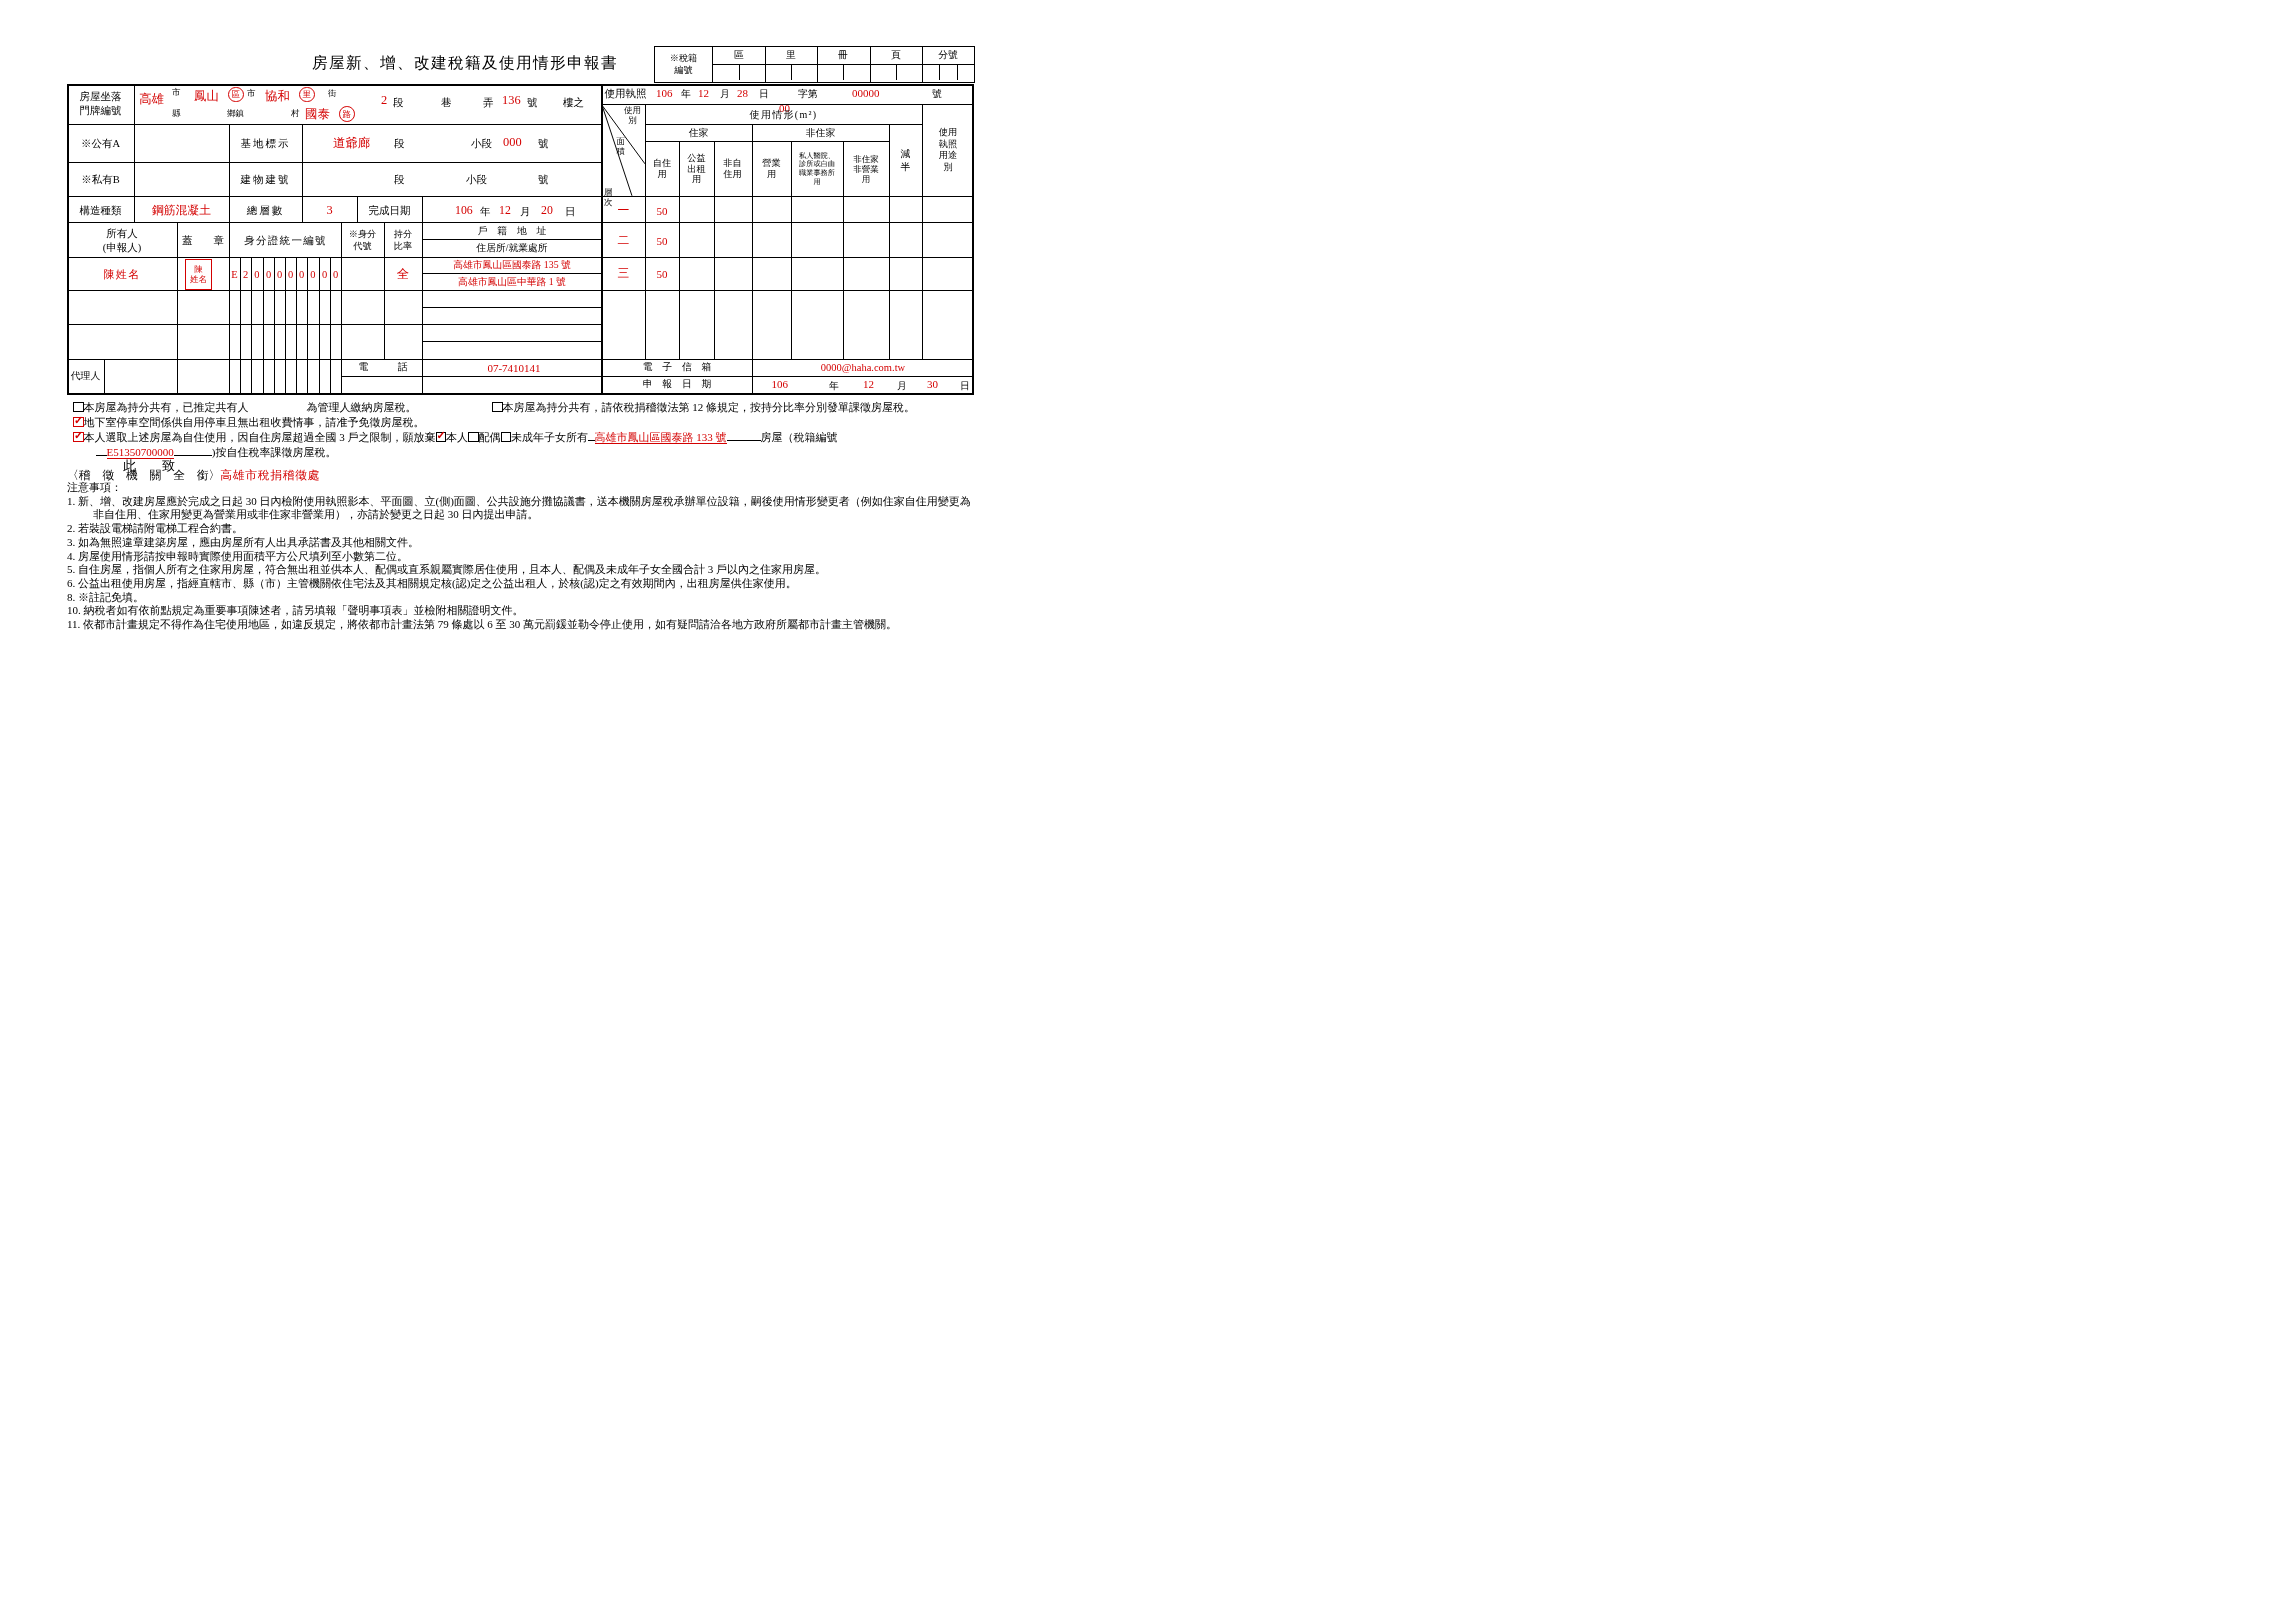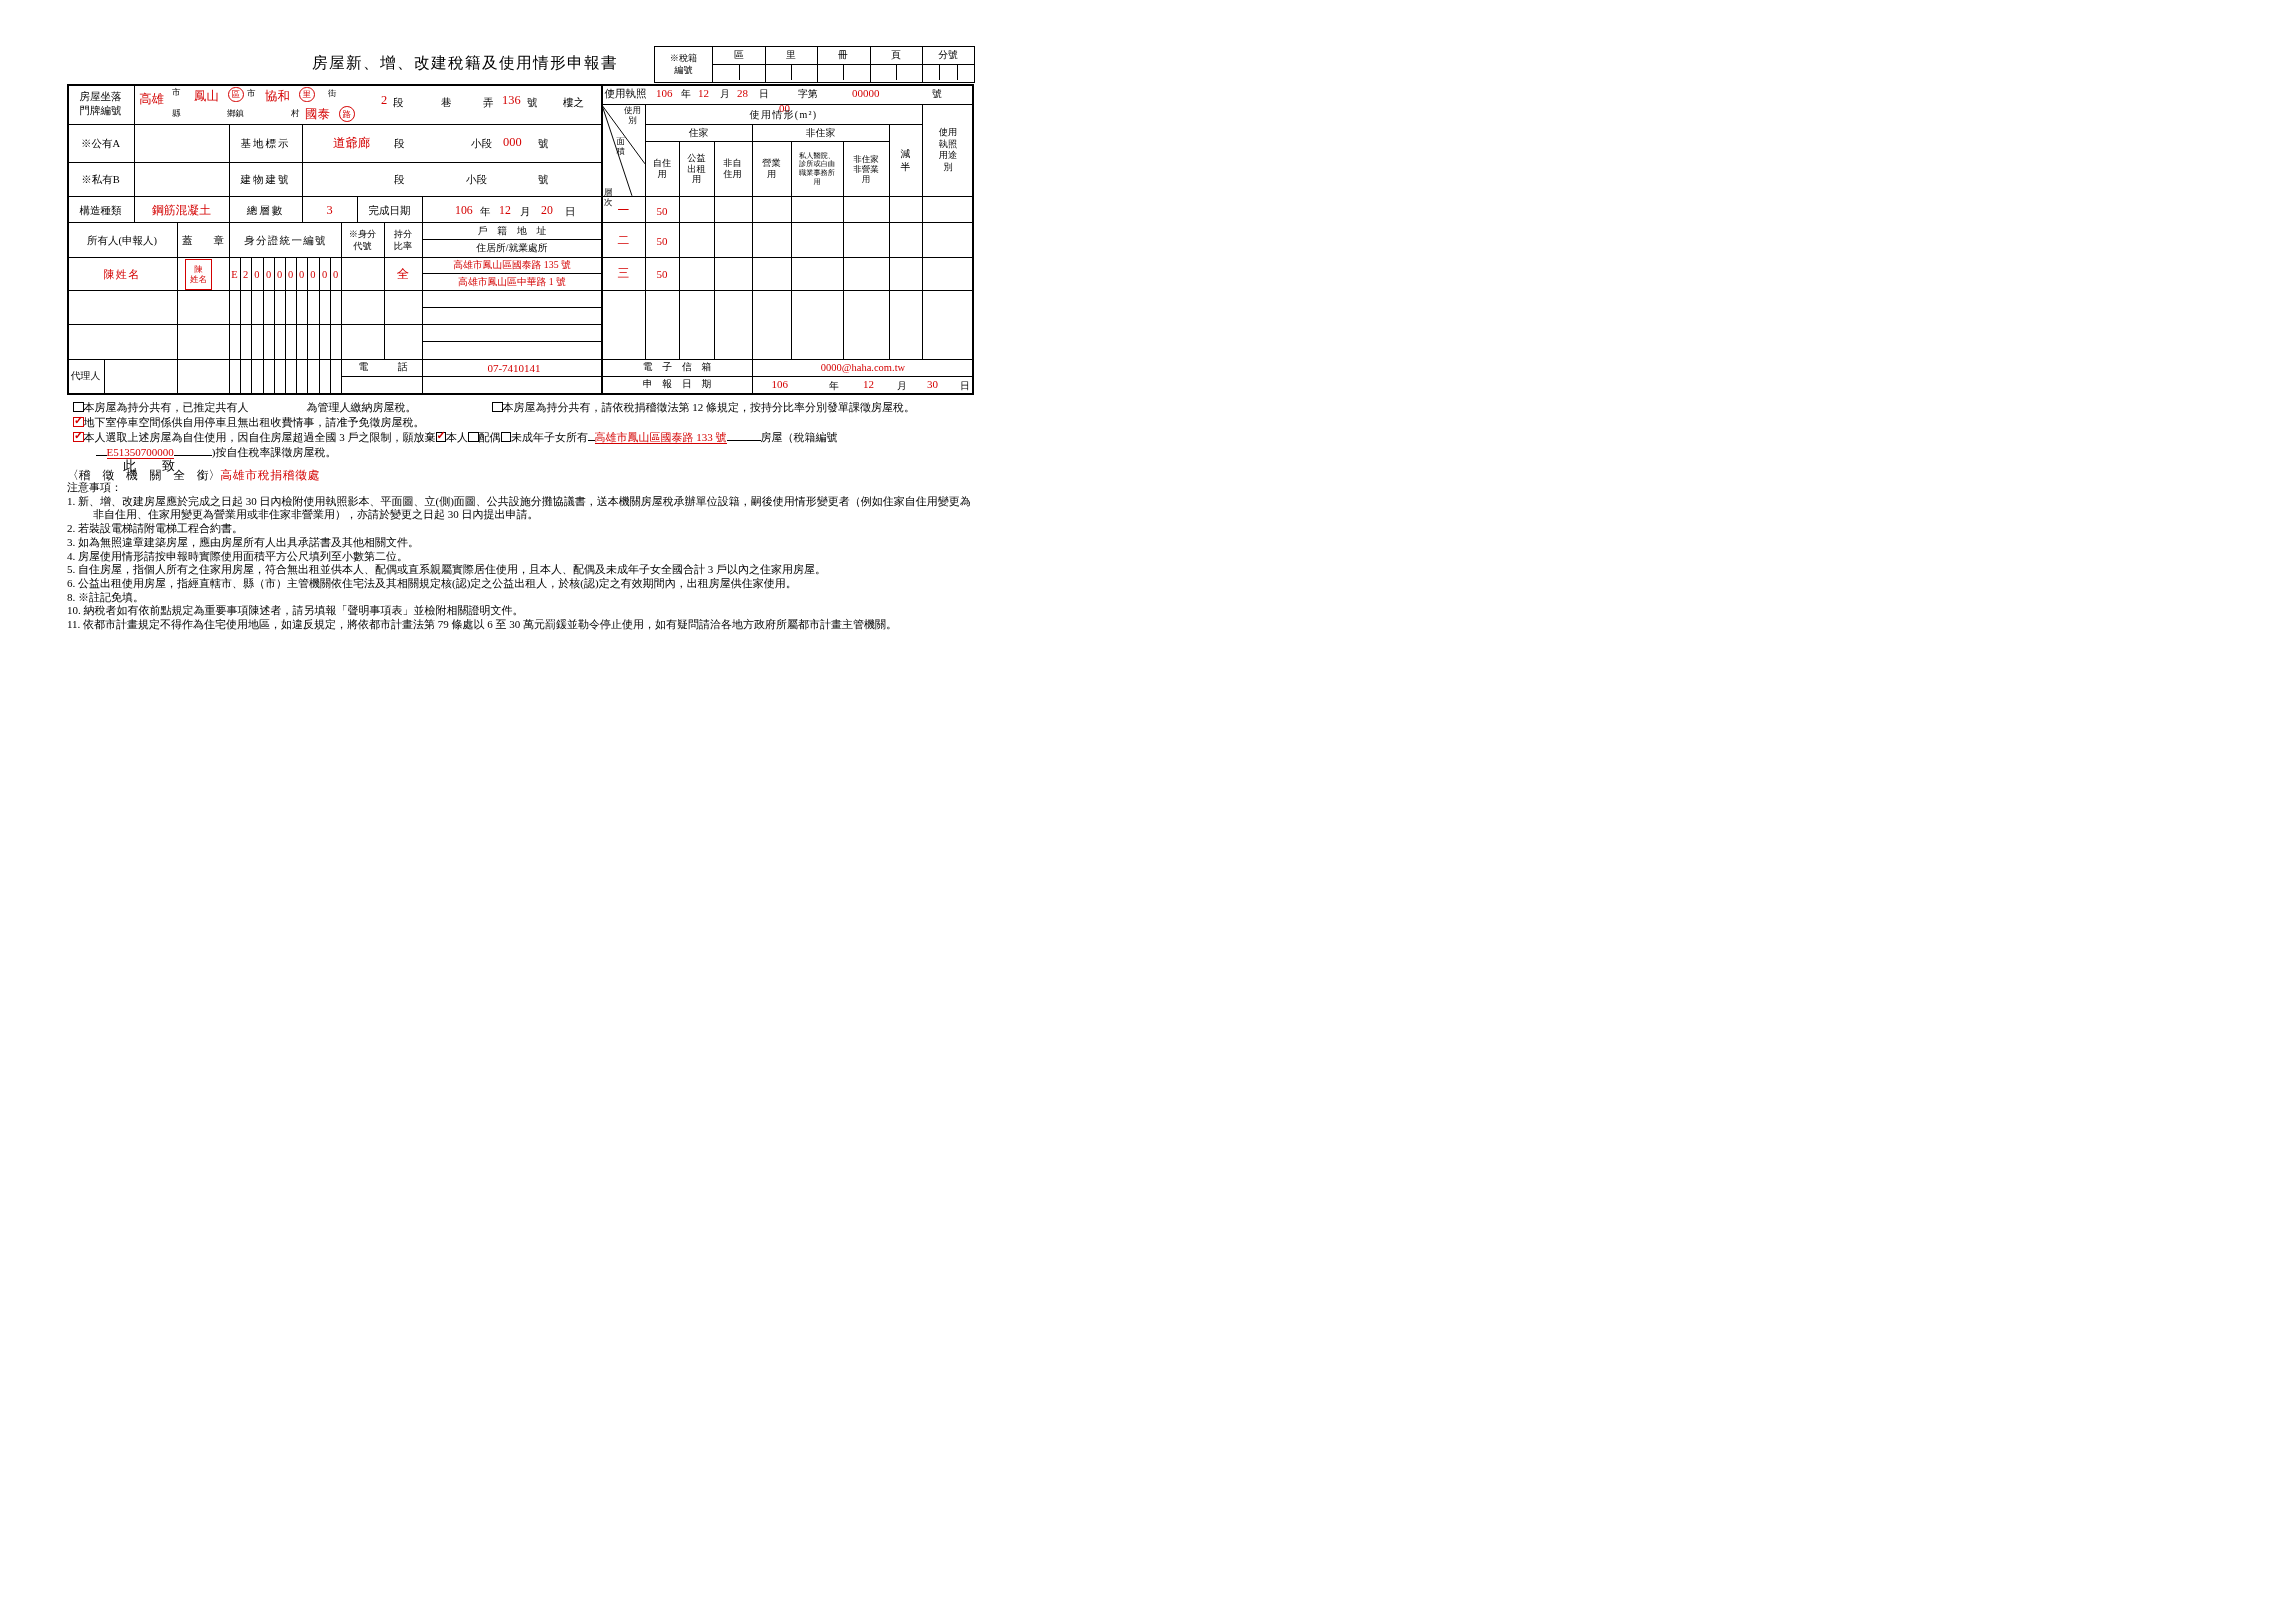--- a/index.html
+++ b/index.html
@@ -156,21 +156,21 @@
   <div class="a cc" style="left:357px;top:198px;width:65px;height:25px;font-size:10.5px;">完成日期</div>
   <div class="a" style="left:422px;top:198px;width:180px;height:25px;">
     <span class="a red" style="left:33px;top:5.2px;font-size:11.8px;">106</span>
     <span class="a" style="left:58px;top:6.5px;font-size:10.5px;">年</span>
     <span class="a red" style="left:77px;top:5.2px;font-size:11.8px;">12</span>
     <span class="a" style="left:98px;top:6.5px;font-size:10.5px;">月</span>
     <span class="a red" style="left:119px;top:5.2px;font-size:11.8px;">20</span>
     <span class="a" style="left:143px;top:6.5px;font-size:10.5px;">日</span>
   </div>
 
-  <div class="a cc" style="left:67px;top:224px;width:110px;height:33px;font-size:10.5px;line-height:1.25;flex-direction:row;">
+  <div class="a cc" style="left:67px;top:224px;width:110px;height:33px;font-size:10.5px;line-height:1.25;flex-direction:column;">
     <span>所有人</span>
     <span>(申報人)</span>
   </div>
   <div class="a cc" style="left:177px;top:224px;width:52px;height:33px;font-size:10.5px;">蓋　　章</div>
   <div class="a cc" style="left:229px;top:224px;width:113px;height:33px;font-size:10.5px;letter-spacing:1.3px;">身分證統一編號</div>
   <div class="a cc" style="left:341px;top:224px;width:43px;height:33px;font-size:9.2px;line-height:1.3;flex-direction:column;">
     <span>※身分</span>
     <span>代號</span>
   </div>
   <div class="a cc" style="left:384px;top:224px;width:38px;height:33px;font-size:9.2px;line-height:1.3;flex-direction:column;">

